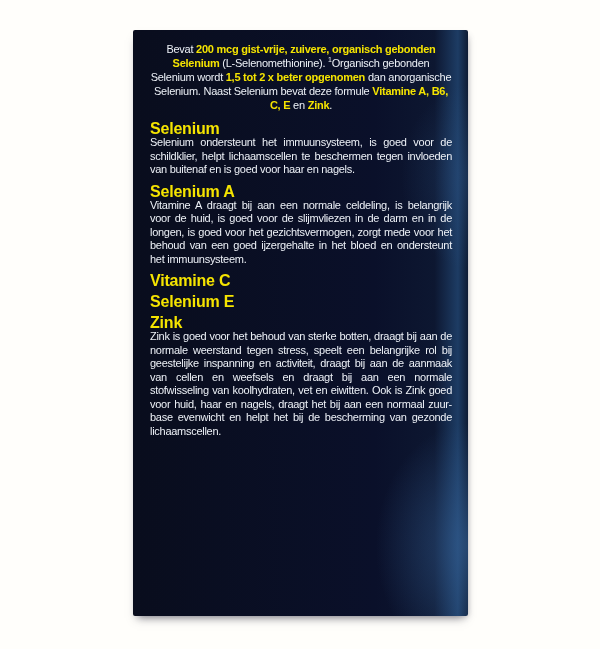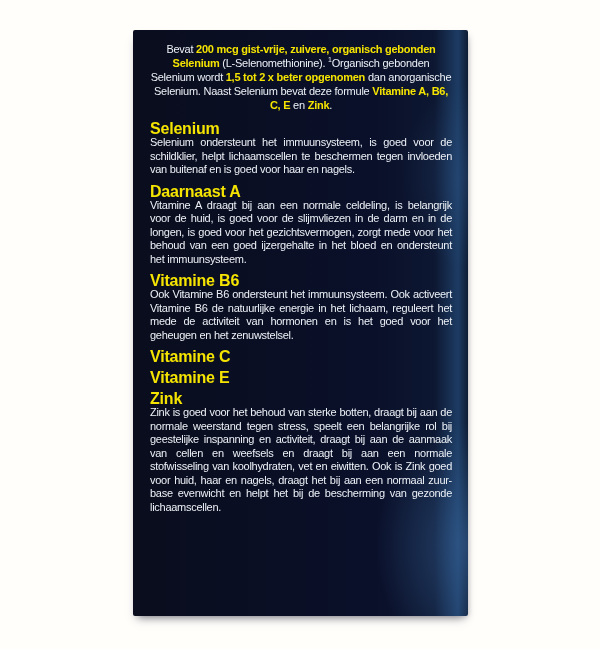--- a/index.html
+++ b/index.html
@@ -49,32 +49,28 @@
 
 <div class="page">
   <div class="label-panel">
     <p class="intro" id="intro"><span class="white">Bevat </span><span class="yellow">200 mcg gist-vrije, zuivere, organisch gebonden Selenium</span><span class="white"> (L-Selenomethionine). </span><sup class="white">1</sup><span class="white">Organisch gebonden Selenium wordt </span><span class="yellow">1,5 tot 2 x beter opgenomen</span><span class="white"> dan anorganische Selenium. Naast Selenium bevat deze formule </span><span class="yellow">Vitamine A, B6, C, E</span><span class="white"> en </span><span class="yellow">Zink</span><span class="white">.</span></p>
     <div id="sections">
         <section>
           <h2 class="heading">Selenium</h2>
           <p class="body">Selenium ondersteunt het immuunsysteem, is goed voor de schildklier, helpt lichaamscellen te beschermen tegen invloeden van buitenaf en is goed voor haar en nagels.</p>
         </section>
         <section>
-          <h2 class="heading">Daarnaast A</h2>
+          <h2 class="heading">Selenium A</h2>
           <p class="body">Vitamine A draagt bij aan een normale celdeling, is belangrijk voor de huid, is goed voor de slijmvliezen in de darm en in de longen, is goed voor het gezichtsvermogen, zorgt mede voor het behoud van een goed ijzergehalte in het bloed en ondersteunt het immuunsysteem.</p>
-        </section>
-        <section>
-          <h2 class="heading">Vitamine B6</h2>
-          <p class="body">Ook Vitamine B6 ondersteunt het immuunsysteem. Ook activeert Vitamine B6 de natuurlijke energie in het lichaam, reguleert het mede de activiteit van hormonen en is het goed voor het geheugen en het zenuwstelsel.</p>
         </section>
         <section>
           <h2 class="heading">Vitamine C</h2>
         </section>
         <section>
-          <h2 class="heading">Vitamine E</h2>
+          <h2 class="heading">Selenium E</h2>
         </section>
         <section>
           <h2 class="heading">Zink</h2>
           <p class="body">Zink is goed voor het behoud van sterke botten, draagt bij aan de normale weerstand tegen stress, speelt een belangrijke rol bij geestelijke inspanning en activiteit, draagt bij aan de aanmaak van cellen en weefsels en draagt bij aan een normale stofwisseling van koolhydraten, vet en eiwitten. Ook is Zink goed voor huid, haar en nagels, draagt het bij aan een normaal zuur-base evenwicht en helpt het bij de bescherming van gezonde lichaamscellen.</p>
         </section>
       </div>
   </div>
 </div>
 
 </body></html>

